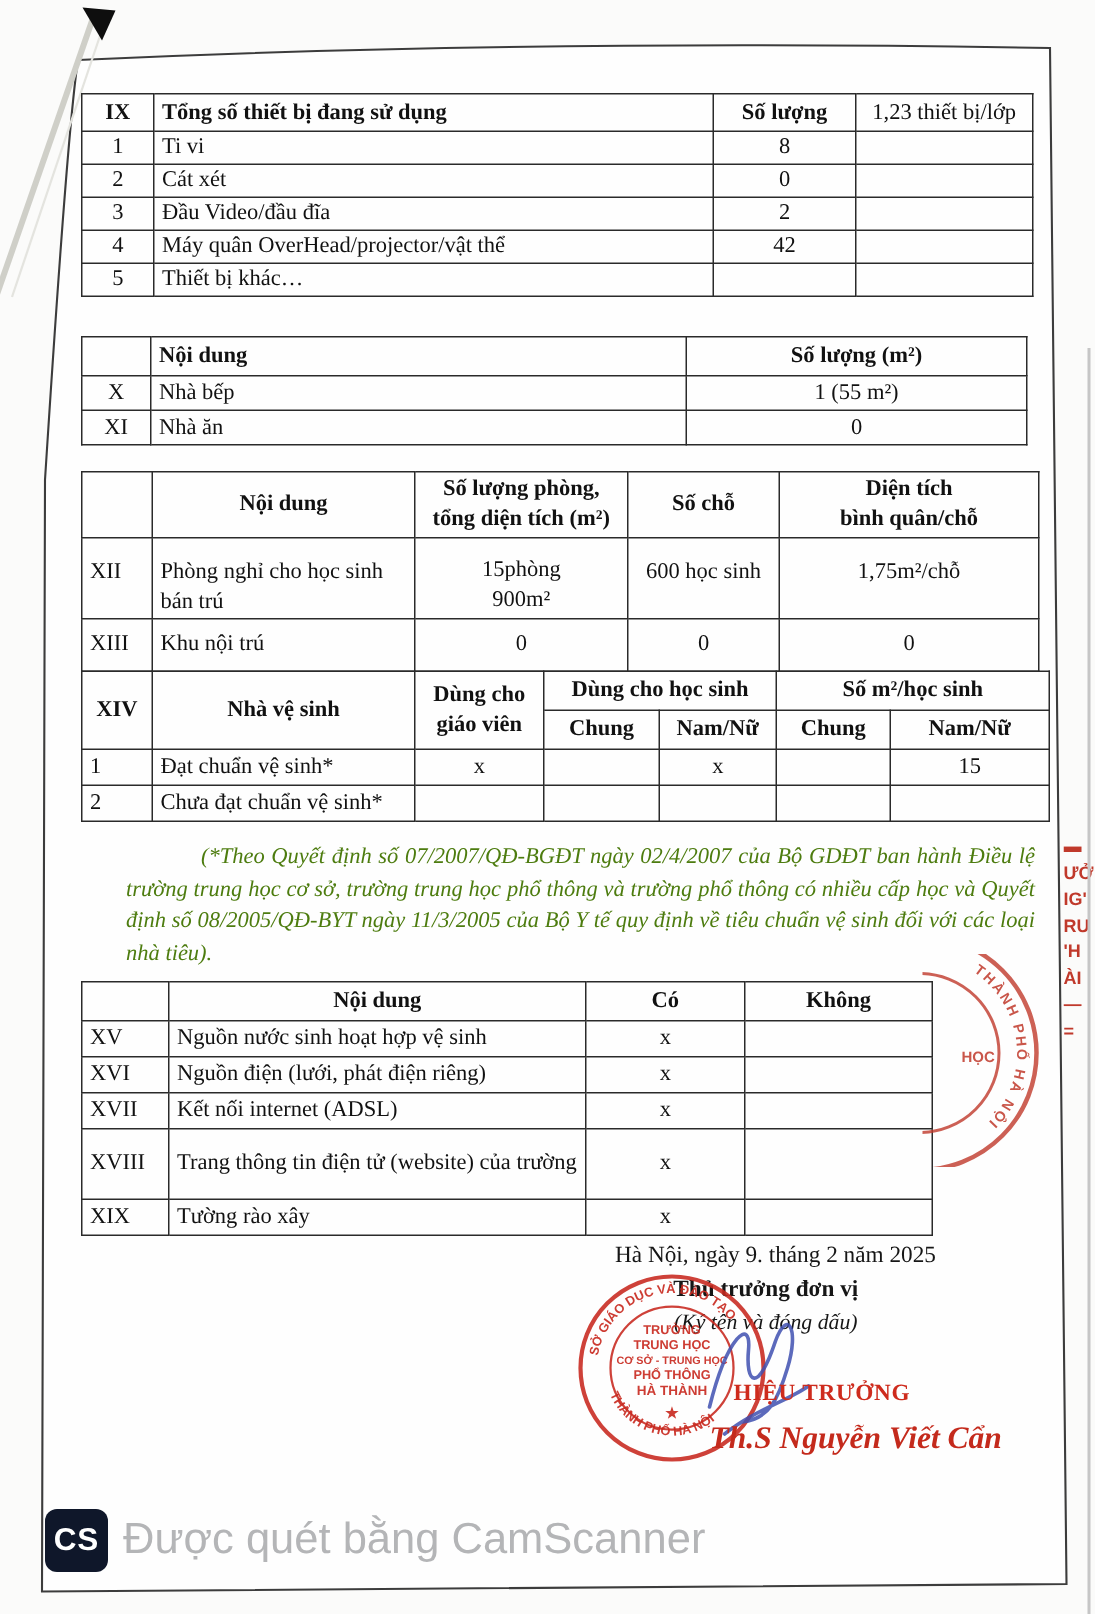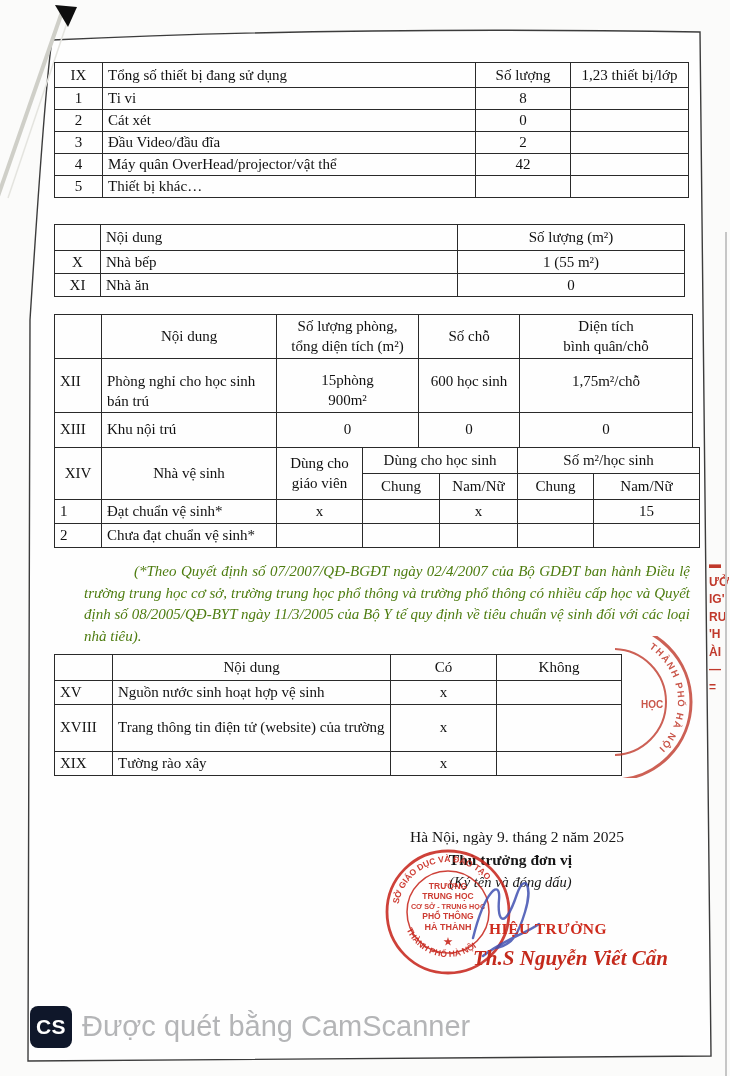--- a/index.html
+++ b/index.html
@@ -5,21 +5,21 @@
   html,body{margin:0;padding:0;}
   body{width:730px;height:1076px;position:relative;background:#fbfbfa;overflow:hidden;
        font-family:"Liberation Serif",serif;color:#141414;}
   .abs{position:absolute;}
   svg{display:block;}
   
   table.doc{border-collapse:collapse;table-layout:fixed;position:absolute;
             font-family:"Liberation Serif",serif;font-size:15px;color:#111;}
   .doc td{border:1.2px solid #2a2a2a;padding:0 5px;overflow:hidden;line-height:1.35;}
   .doc .c{text-align:center;}
-  .doc .b{font-weight:normal;}
+  .doc .b{font-weight:bold;}
   .doc .vt{vertical-align:top;padding-top:12px;}
   .doc .just{text-align:justify;}
   .two-line span{display:block;text-align:center;line-height:1.3;}
   
   #note{left:84px;top:561px;width:606px;font-style:italic;font-size:15px;
         line-height:21.5px;text-align:justify;text-indent:50px;color:#4d7c0f;}
   
   .sig{text-align:center;color:#161616;}
   #date-line{left:388px;top:828px;width:258px;font-size:15.5px;}
   #sig-title{left:398px;top:851px;width:225px;font-weight:bold;font-size:15.5px;}
@@ -227,20 +227,32 @@
   <tbody>
       <tr style="height:26px">
     <td></td>
     <td class="c b">Nội dung</td>
     <td class="c b">Có</td>
     <td class="c b">Không</td>
   </tr>
   <tr style="height:24px">
     <td>XV</td>
     <td>Nguồn nước sinh hoạt hợp vệ sinh</td>
+    <td class="c">x</td>
+    <td class="c"></td>
+  </tr>
+  <tr style="height:24px">
+    <td>XVI</td>
+    <td>Nguồn điện (lưới, phát điện riêng)</td>
+    <td class="c">x</td>
+    <td class="c"></td>
+  </tr>
+  <tr style="height:24px">
+    <td>XVII</td>
+    <td>Kết nối internet (ADSL)</td>
     <td class="c">x</td>
     <td class="c"></td>
   </tr>
   <tr style="height:47px">
     <td class="vt">XVIII</td>
     <td class="vt just">Trang thông tin điện tử (website) của trường</td>
     <td class="c vt">x</td>
     <td class="c vt"></td>
   </tr>
   <tr style="height:24px">

